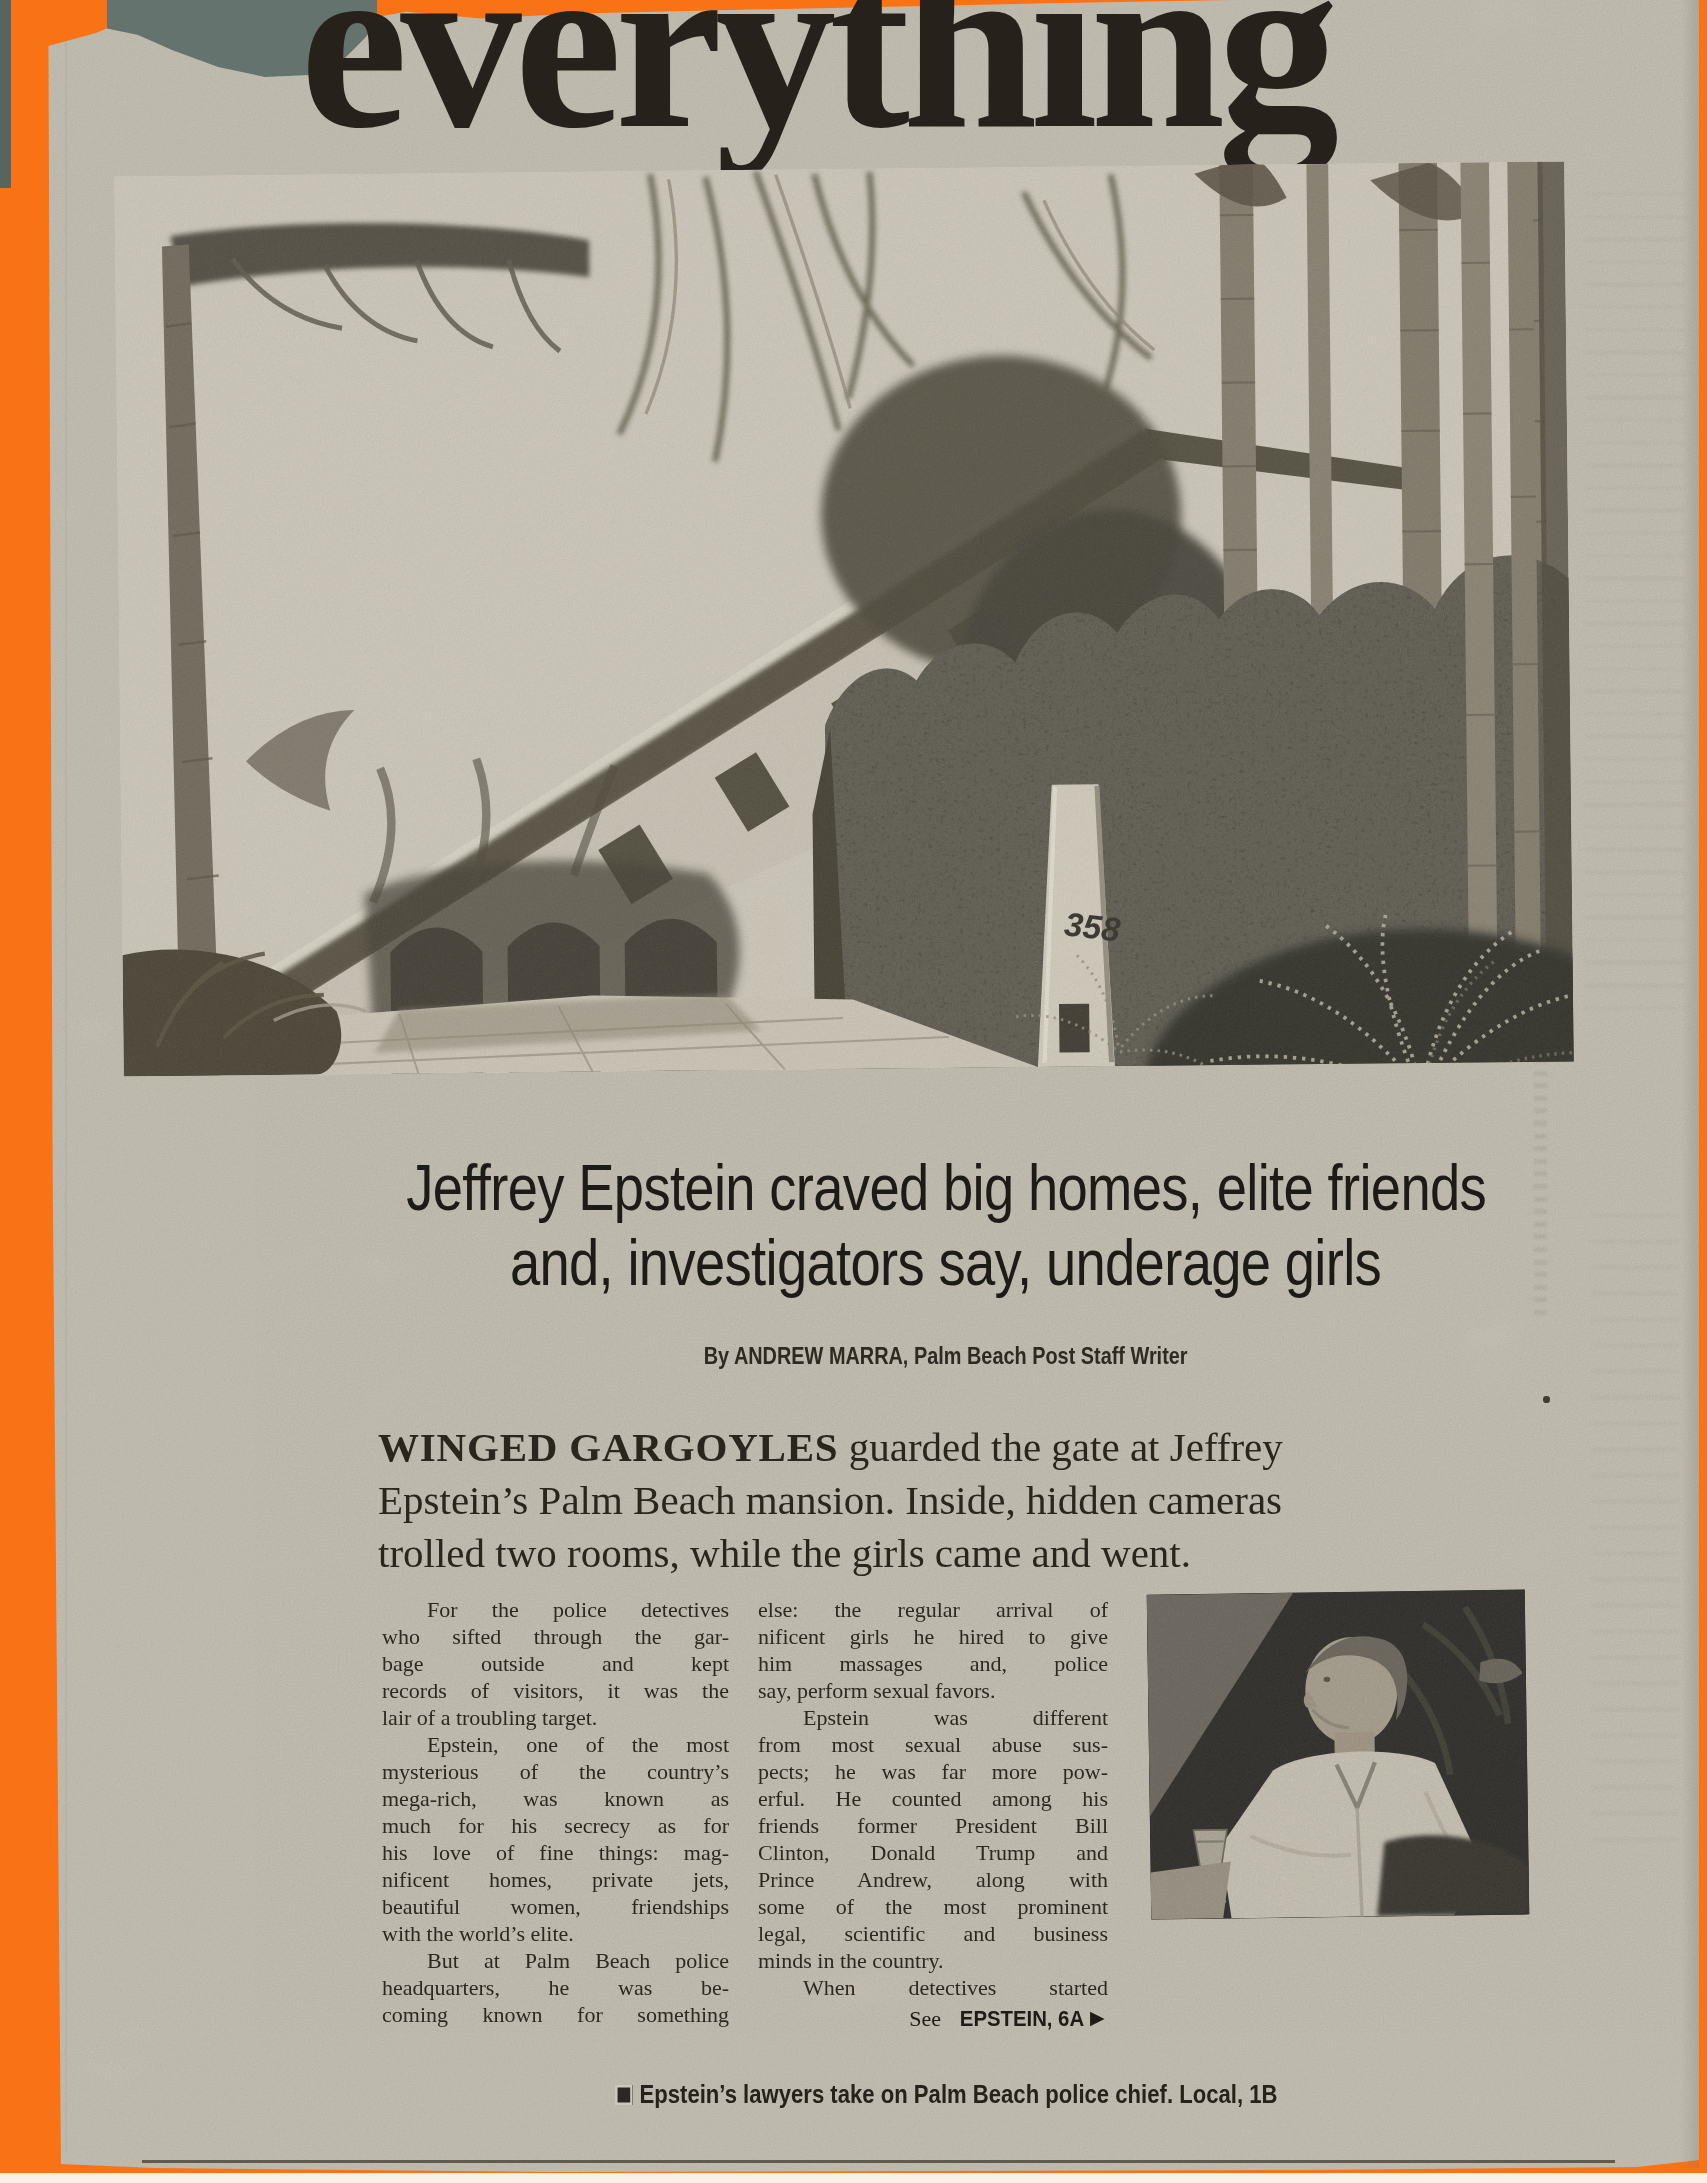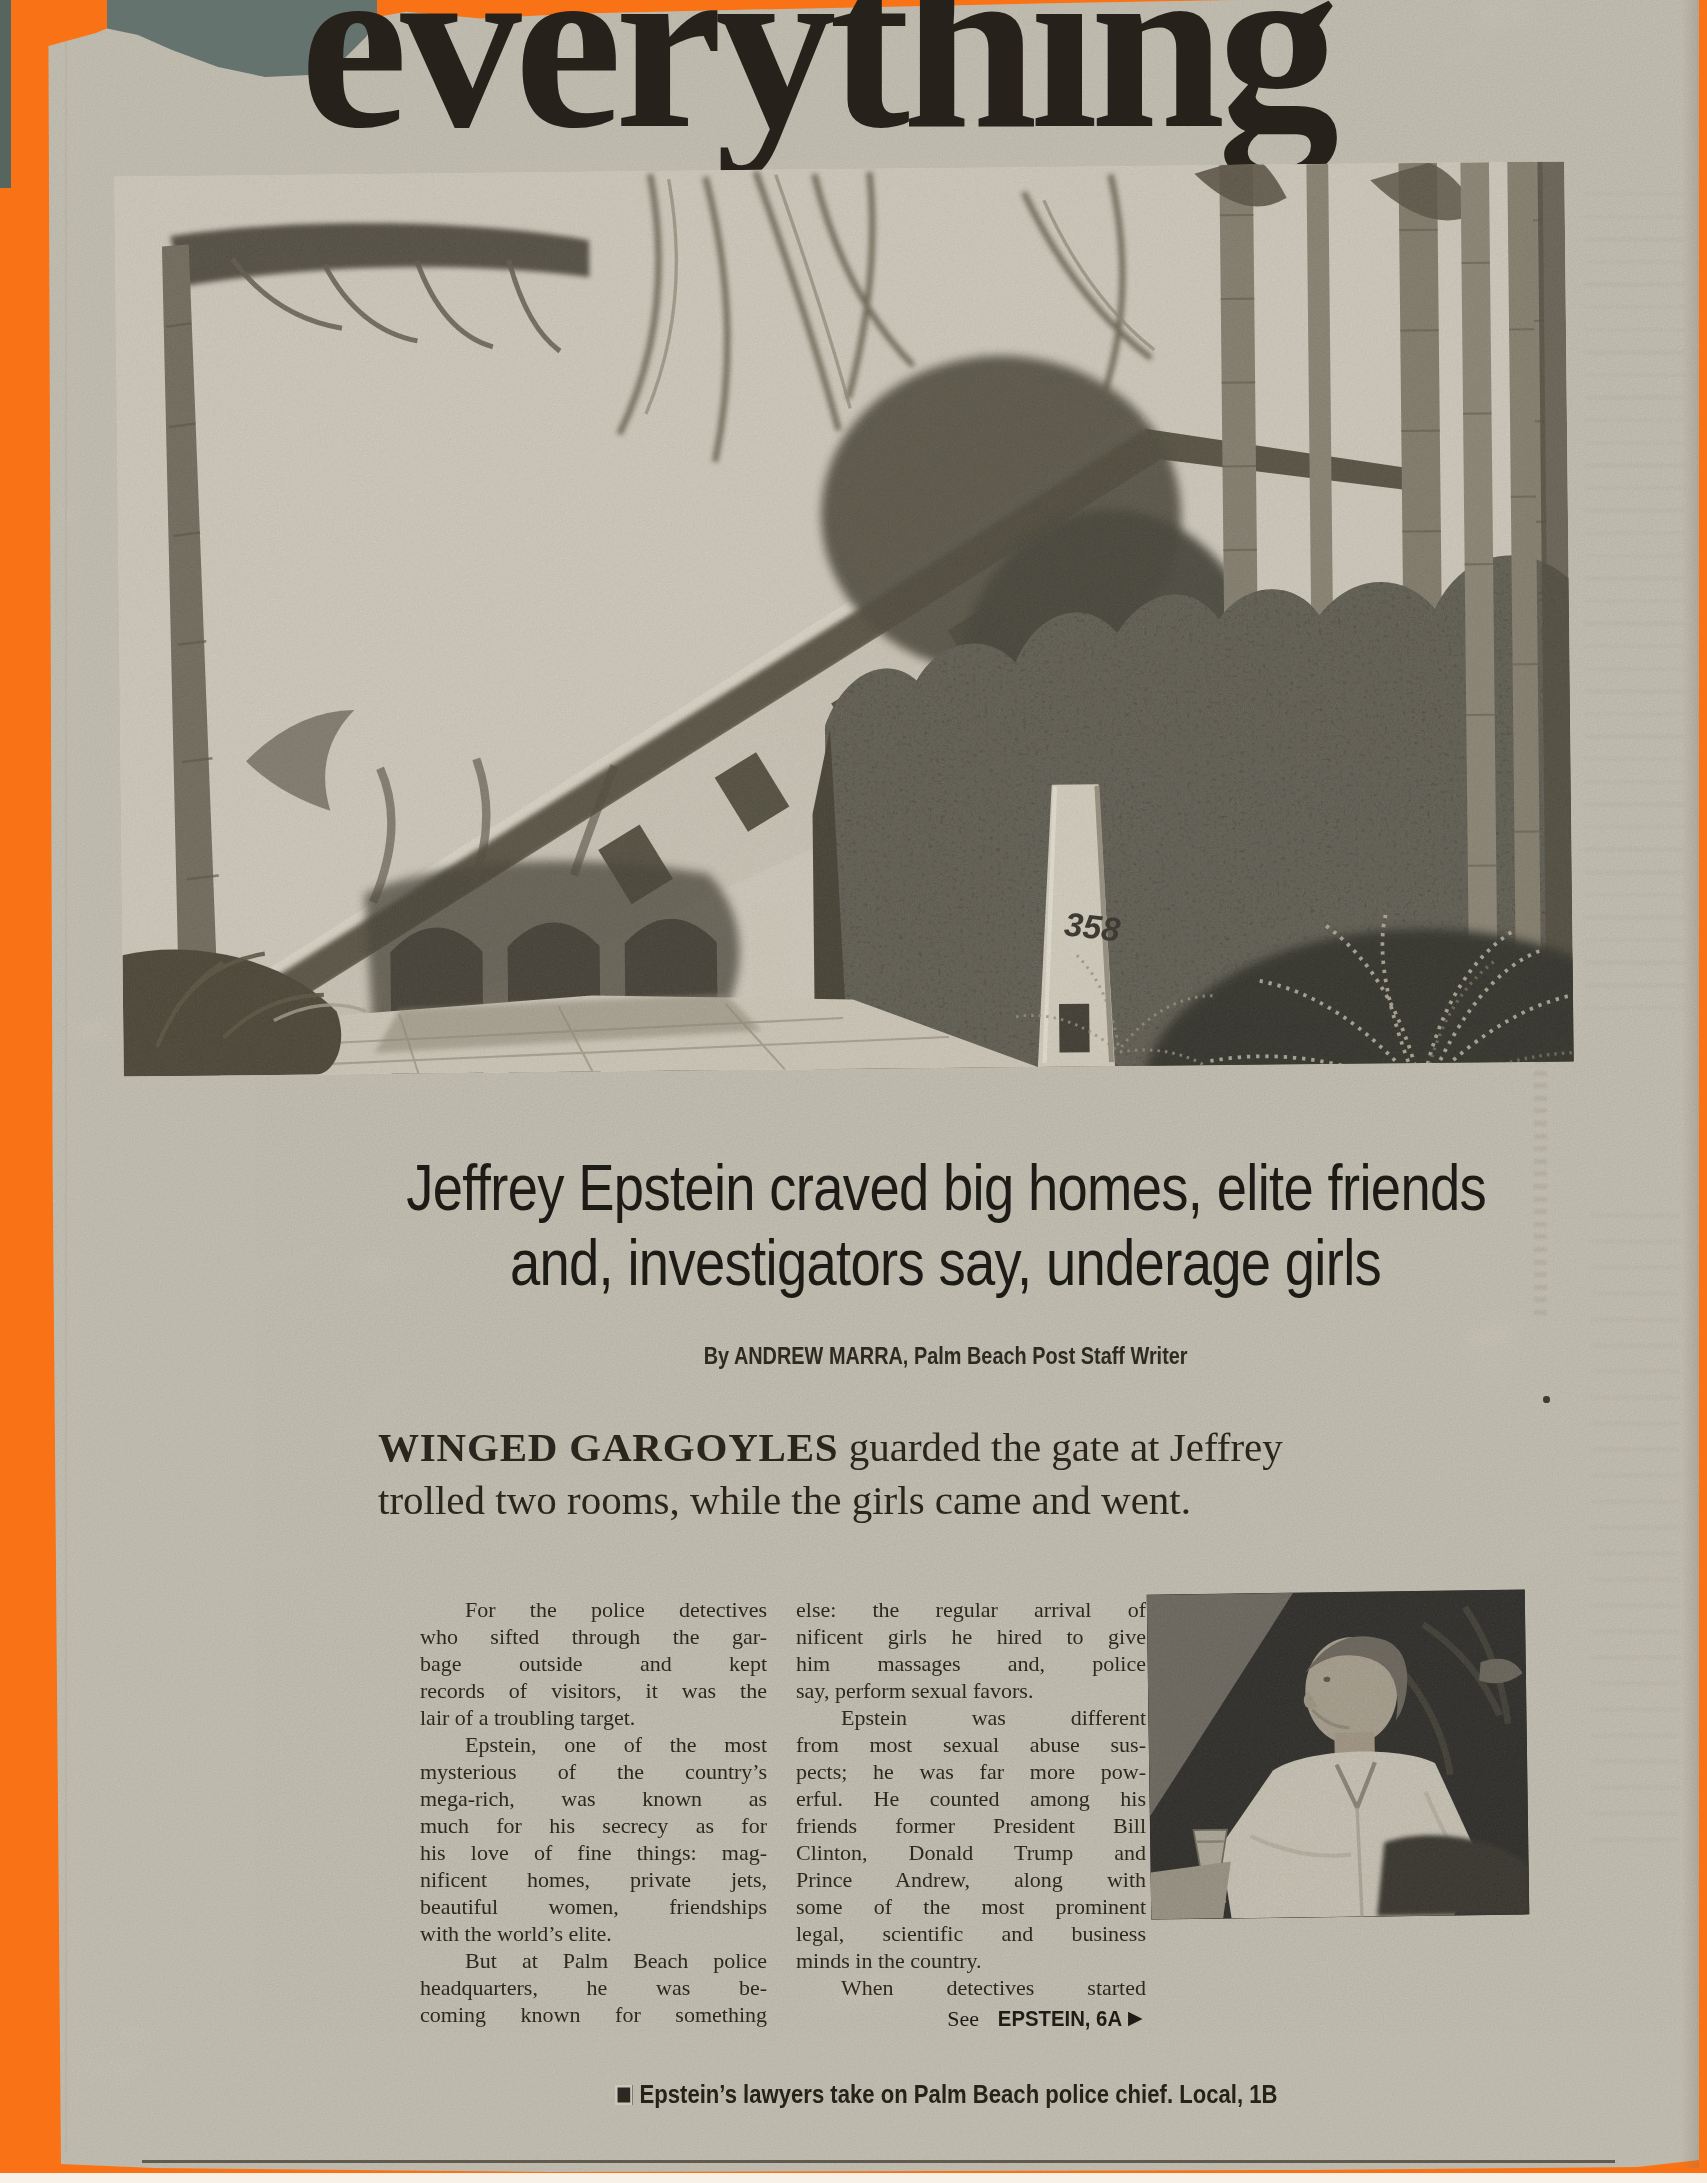--- a/index.html
+++ b/index.html
@@ -53,21 +53,21 @@
   .headline .h-line{font-size:64px;line-height:75px;letter-spacing:-0.8px;}
   .byline{position:absolute;left:117px;top:1343px;width:1658px;text-align:center;
     font-weight:700;font-size:23.4px;color:#2e2a22;}
 
   .lead{position:absolute;left:378px;top:1421px;width:1105px;
     font-family:"Liberation Serif",serif;font-size:41px;line-height:53px;color:#2b261d;}
   .lead .lead-line{white-space:nowrap;}
   .lead b{font-weight:700;letter-spacing:0.8px;}
 
   .col{position:absolute;top:1596px;font-family:"Liberation Serif",serif;
-    font-size:22px;color:#2e2920;margin-left:38px;}
+    font-size:22px;color:#2e2920;}
   .col-1{left:382px;width:347px;}
   .col-2{left:758px;width:350px;}
   .bl{line-height:27px;text-align:justify;text-align-last:justify;}
   .bl.last{text-align-last:left;}
   .bl.ind{text-indent:45px;}
   .see{margin-top:5px;text-align:right;padding-right:3.3px;color:#1f1b15;}
   .see .see-word{font-family:"Liberation Serif",serif;font-size:22px;}
   .see .see-target{font-family:"Liberation Sans",sans-serif;font-weight:700;font-size:22.6px;
      display:inline-block;transform:scaleX(.9);transform-origin:right center;}
   .see .see-arrow{font-size:19px;position:relative;top:-1.7px;}
@@ -295,20 +295,21 @@
     <div class="h-line"><span class="cond">Jeffrey Epstein craved big homes, elite friends</span></div>
     <div class="h-line"><span class="cond">and, investigators say, underage girls</span></div>
   </div>
 
   <div class="byline">
     <span class="cond">By ANDREW MARRA, Palm Beach Post Staff Writer</span>
   </div>
 
   <div class="lead">
     <div class="lead-line"><b>WINGED GARGOYLES</b><span> guarded the gate at Jeffrey</span></div>
+    <div class="lead-line">Epstein’s Palm Beach mansion. Inside, hidden cameras</div>
     <div class="lead-line">trolled two rooms, while the girls came and went.</div>
   </div>
 
   <div class="col col-1">
     <div>
         <div class="bl ind">For the police detectives</div>
         <div class="bl">who sifted through the gar-</div>
         <div class="bl">bage outside and kept</div>
         <div class="bl">records of visitors, it was the</div>
         <div class="bl last">lair of a troubling target.</div>

